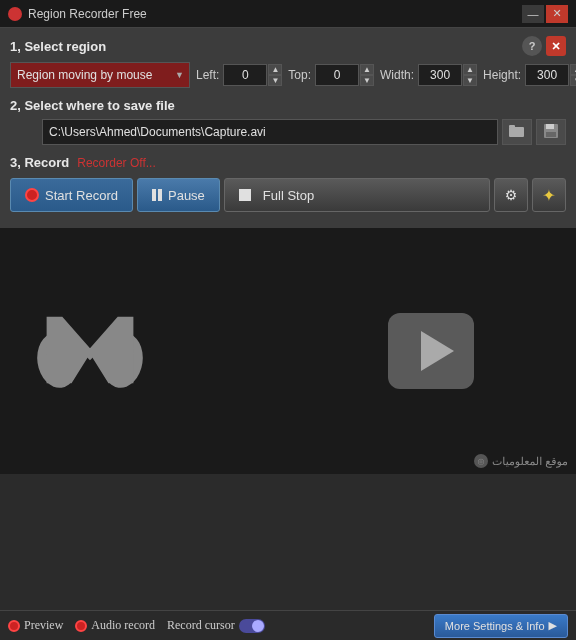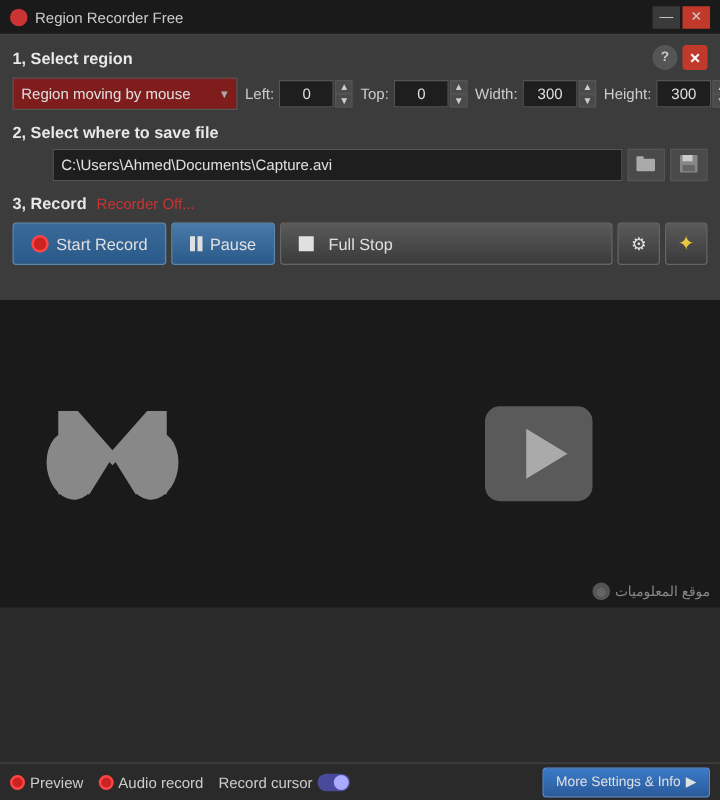--- a/index.html
+++ b/index.html
@@ -223,21 +223,21 @@
     .preview-off {
       color: #cc3333;
       font-size: 12px;
     }
 
     
     .buttons-row {
       display: flex;
       align-items: center;
       gap: 4px;
-      margin-bottom: 20px;
+      margin-bottom: 8px;
     }
     .btn-record {
       background: linear-gradient(180deg, #5a5a5a 0%, #3a3a3a 100%);
       border: 1px solid #666;
       color: #e0e0e0;
       height: 34px;
       padding: 0 14px;
       cursor: pointer;
       display: flex;
       align-items: center;
@@ -379,20 +379,21 @@
       bottom: 0;
       left: 0;
       right: 0;
     }
     .status-item {
       display: flex;
       align-items: center;
       gap: 4px;
       font-size: 12px;
       color: #ccc;
+      font-family: Liberation Serif, serif;
     }
     .status-dot {
       width: 12px;
       height: 12px;
       border-radius: 50%;
       border: 2px solid #888;
     }
     .status-dot.red { background: #cc2222; border-color: #ff4444; }
     .toggle-btn {
       width: 26px;

